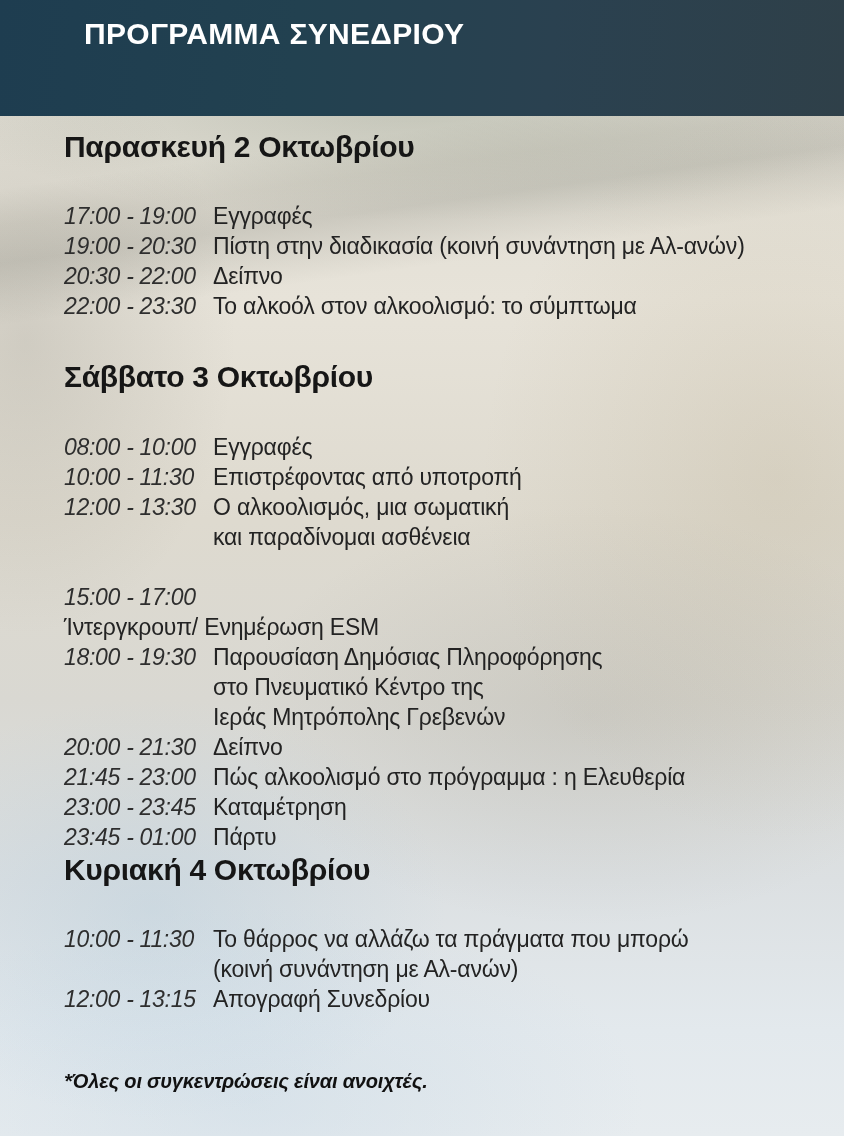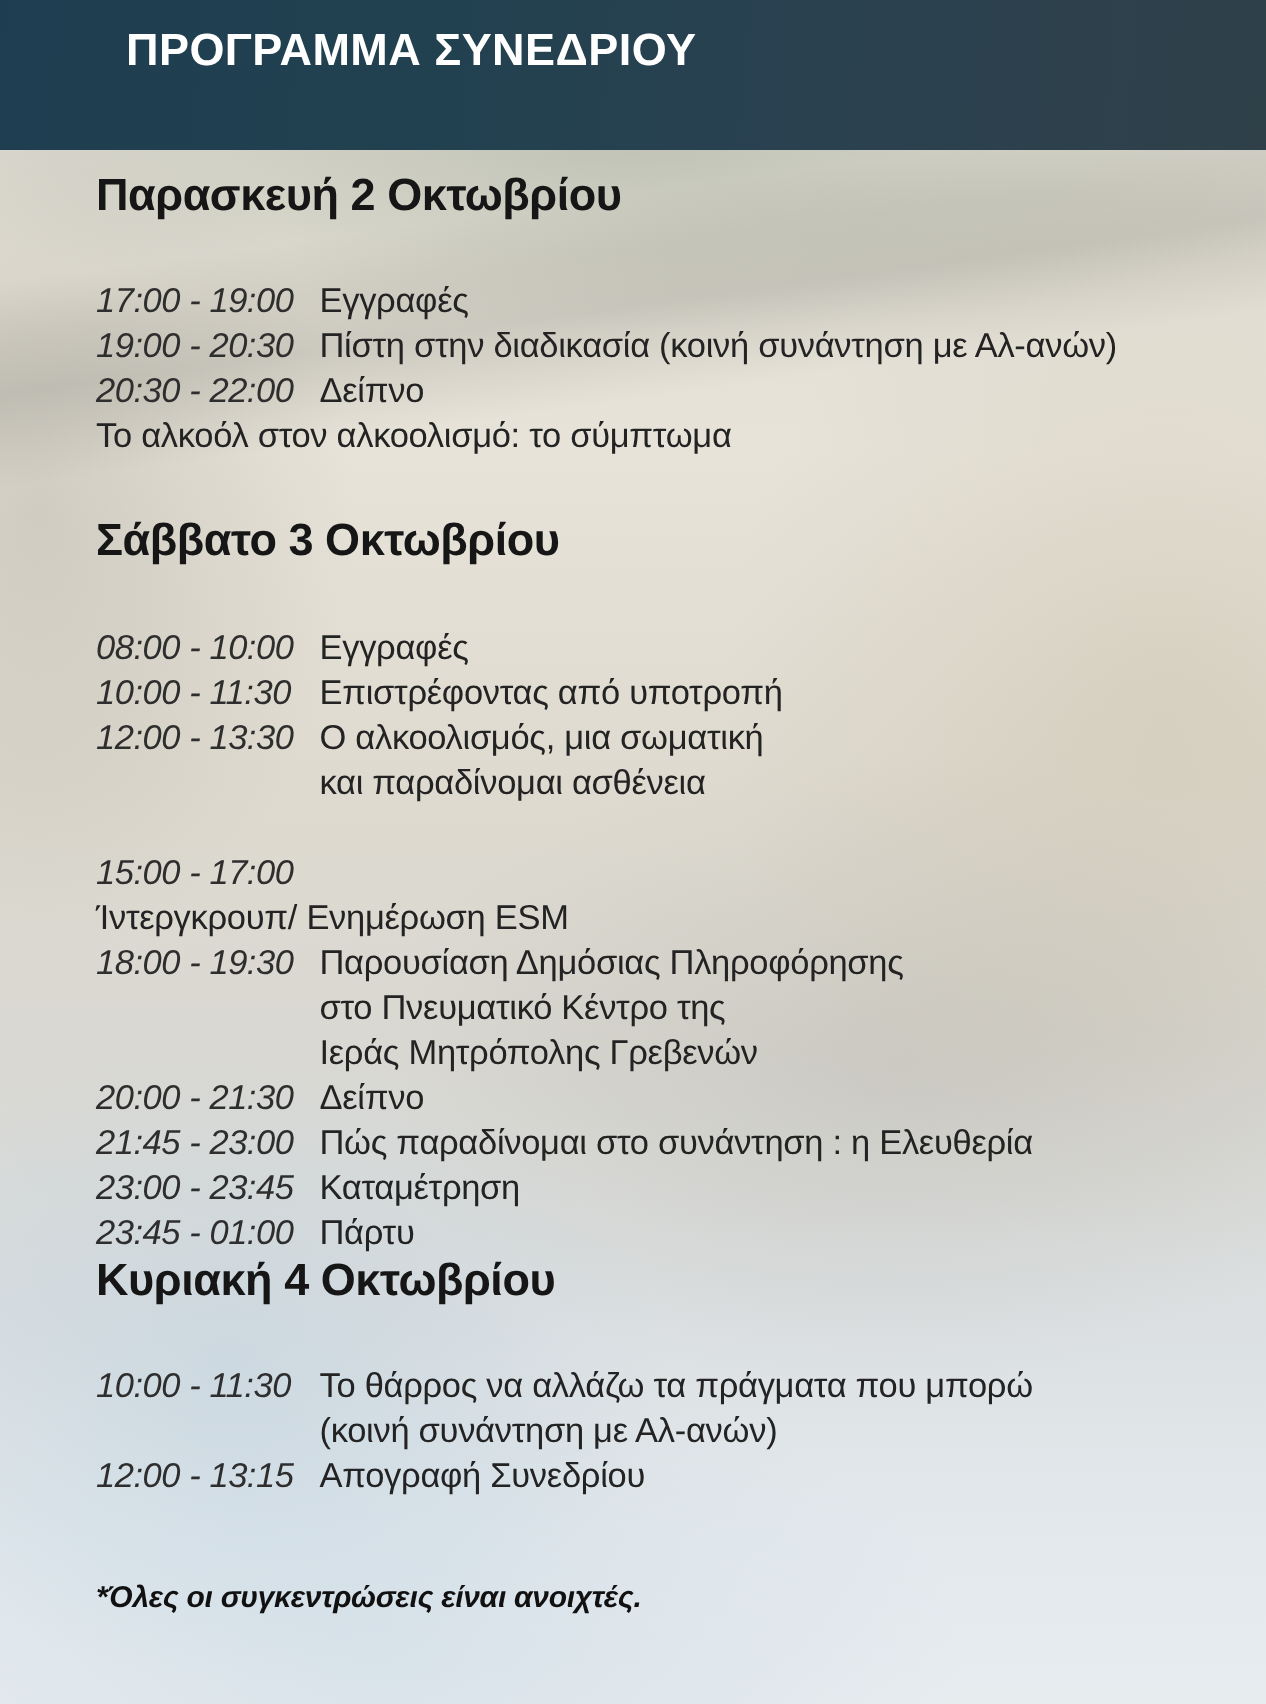--- a/index.html
+++ b/index.html
@@ -18,21 +18,21 @@
       linear-gradient(172deg, rgba(0,0,0,0) 15%, rgba(75,75,60,0.10) 18%, rgba(55,58,48,0.14) 21%, rgba(0,0,0,0) 26%),
       radial-gradient(ellipse 700px 170px at 50% 9%, rgba(110,125,105,0.26), rgba(110,125,105,0) 70%),
       radial-gradient(ellipse 300px 420px at 3% 30%, rgba(130,128,118,0.22), rgba(130,128,118,0) 70%),
       radial-gradient(ellipse 420px 520px at 92% 42%, rgba(175,160,125,0.20), rgba(175,160,125,0) 70%),
       radial-gradient(ellipse 500px 300px at 70% 63%, rgba(140,135,120,0.18), rgba(140,135,120,0) 70%),
       radial-gradient(ellipse 420px 300px at 18% 80%, rgba(165,195,215,0.30), rgba(165,195,215,0) 70%),
       radial-gradient(ellipse 520px 260px at 30% 97%, rgba(190,210,225,0.35), rgba(190,210,225,0) 75%),
       linear-gradient(180deg, #cdd2cd 0px, #e0ddd3 110px, #e7e3d9 300px, #dedacf 520px, #d9d8d2 700px, #dce0e2 880px, #e3e9ed 1030px, #e7ecef 100%);
   }
   .header {
-    height: 100px;
+    height: 116px;
     box-sizing: border-box;
     background: linear-gradient(95deg, #1e3d50 0%, #224150 35%, #2a4150 65%, #2f4049 100%);
     padding: 19px 0 0 84px;
   }
   .header-title {
     margin: 0;
     color: #ffffff;
     font-size: 30px;
     font-weight: 700;
     letter-spacing: 0.3px;
@@ -103,20 +103,21 @@
       </div>
       <div class="row">
         <span class="time">19:00 - 20:30</span>
         <span class="desc">Πίστη στην διαδικασία (κοινή συνάντηση με Αλ-ανών)</span>
       </div>
       <div class="row">
         <span class="time">20:30 - 22:00</span>
         <span class="desc">Δείπνο</span>
       </div>
       <div class="row">
+        <span class="time">22:00 - 23:30</span>
         <span class="desc">Το αλκοόλ στον αλκοολισμό: το σύμπτωμα</span>
       </div>
     </div>
 
     <h2 class="day-title second">Σάββατο 3 Οκτωβρίου</h2>
     <div class="rows second">
       <div class="row">
         <span class="time">08:00 - 10:00</span>
         <span class="desc">Εγγραφές</span>
       </div>
@@ -138,21 +139,21 @@
         <span class="desc">Παρουσίαση Δημόσιας Πληροφόρησης
 στο Πνευματικό Κέντρο της
 Ιεράς Μητρόπολης Γρεβενών</span>
       </div>
       <div class="row">
         <span class="time">20:00 - 21:30</span>
         <span class="desc">Δείπνο</span>
       </div>
       <div class="row">
         <span class="time">21:45 - 23:00</span>
-        <span class="desc">Πώς παραδίνομαι στο συνάντηση : η Ελευθερία</span>
+        <span class="desc">Πώς αλκοολισμό στο πρόγραμμα : η Ελευθερία</span>
       </div>
       <div class="row">
         <span class="time">23:00 - 23:45</span>
         <span class="desc">Καταμέτρηση</span>
       </div>
       <div class="row">
         <span class="time">23:45 - 01:00</span>
         <span class="desc">Πάρτυ</span>
       </div>
     </div>

